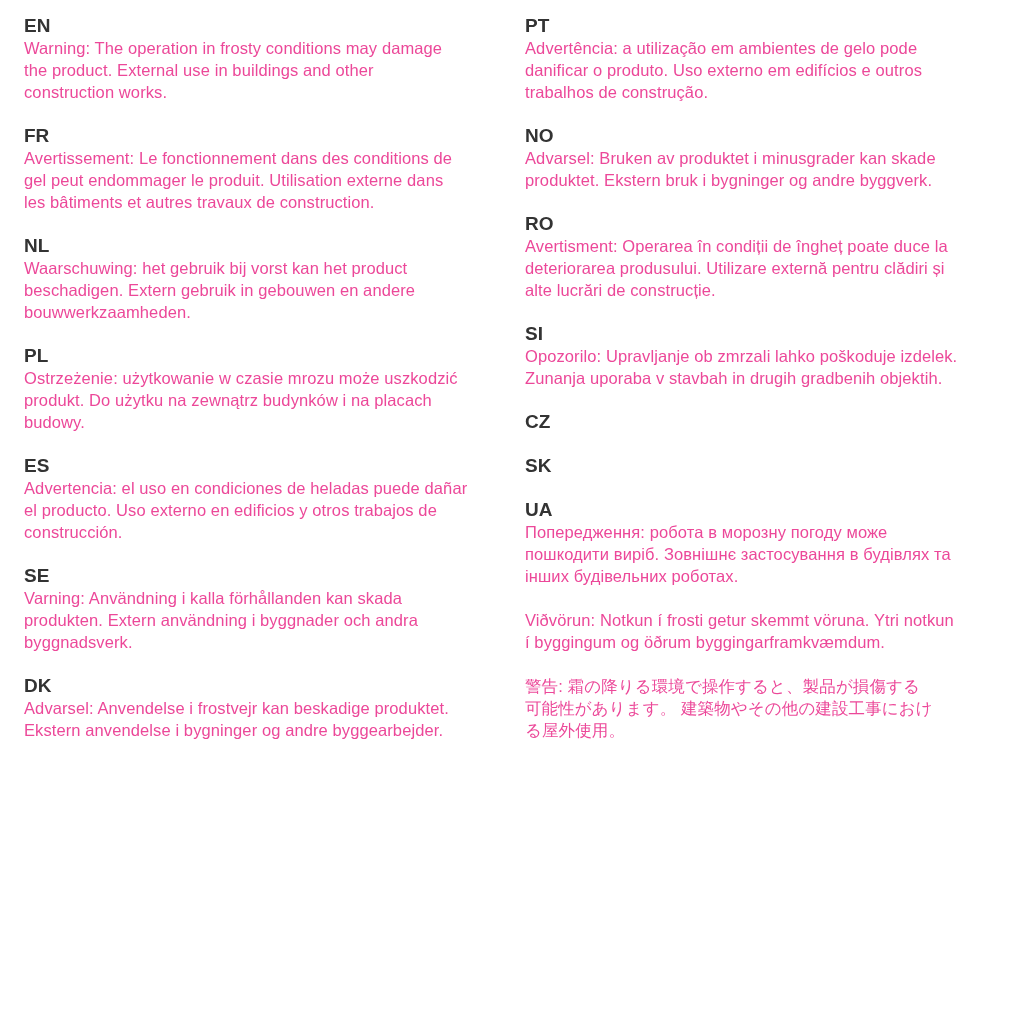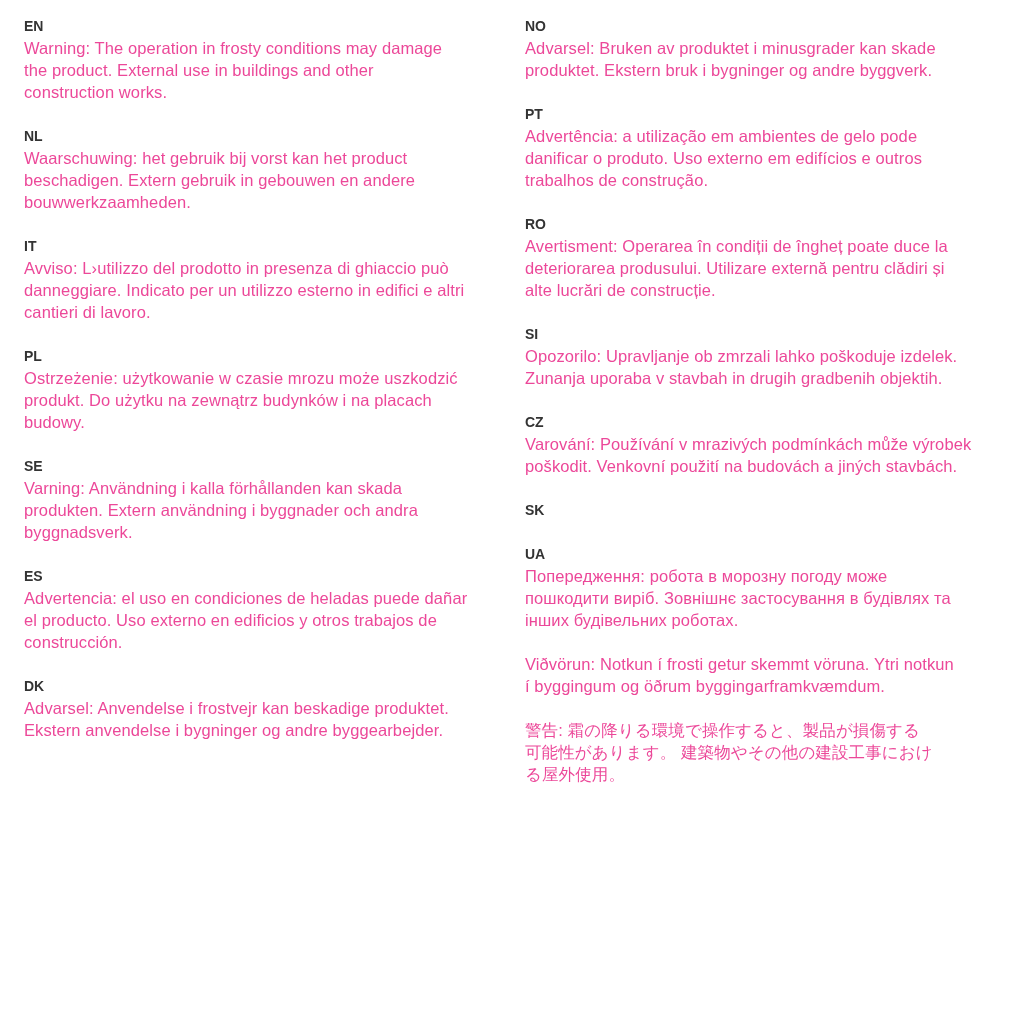--- a/index.html
+++ b/index.html
@@ -22,21 +22,21 @@
     box-sizing: border-box;
   }
   .column {
     min-width: 0;
   }
   .section {
     margin: 0 0 22px 0;
   }
   .lang-code {
     font-weight: 700;
-    font-size: 14px;
+    font-size: 19px;
     line-height: 22px;
     color: #333333;
     white-space: pre;
   }
   .warning-text {
     font-size: 16.5px;
     line-height: 22px;
     color: #ec4899;
     white-space: pre;
     letter-spacing: 0.1px;
@@ -48,83 +48,81 @@
 <div class="page">
 
   <div class="column">
     <div class="section">
       <div class="lang-code">EN</div>
       <div class="warning-text">Warning: The operation in frosty conditions may damage
 the product. External use in buildings and other
 construction works.</div>
     </div>
     <div class="section">
+      <div class="lang-code">FR</div>
+      <div class="warning-text">Avertissement: Le fonctionnement dans des conditions de
+gel peut endommager le produit. Utilisation externe dans
+les bâtiments et autres travaux de construction.</div>
+    </div>
+    <div class="section">
       <div class="lang-code">NL</div>
       <div class="warning-text">Waarschuwing: het gebruik bij vorst kan het product
 beschadigen. Extern gebruik in gebouwen en andere
 bouwwerkzaamheden.</div>
-    </div>
-    <div class="section">
-      <div class="lang-code">IT</div>
-      <div class="warning-text">Avviso: L›utilizzo del prodotto in presenza di ghiaccio può
-danneggiare. Indicato per un utilizzo esterno in edifici e altri
-cantieri di lavoro.</div>
     </div>
     <div class="section">
       <div class="lang-code">PL</div>
       <div class="warning-text">Ostrzeżenie: użytkowanie w czasie mrozu może uszkodzić
 produkt. Do użytku na zewnątrz budynków i na placach
 budowy.</div>
     </div>
     <div class="section">
+      <div class="lang-code">ES</div>
+      <div class="warning-text">Advertencia: el uso en condiciones de heladas puede dañar
+el producto. Uso externo en edificios y otros trabajos de
+construcción.</div>
+    </div>
+    <div class="section">
       <div class="lang-code">SE</div>
       <div class="warning-text">Varning: Användning i kalla förhållanden kan skada
 produkten. Extern användning i byggnader och andra
 byggnadsverk.</div>
-    </div>
-    <div class="section">
-      <div class="lang-code">ES</div>
-      <div class="warning-text">Advertencia: el uso en condiciones de heladas puede dañar
-el producto. Uso externo en edificios y otros trabajos de
-construcción.</div>
     </div>
     <div class="section">
       <div class="lang-code">DK</div>
       <div class="warning-text">Advarsel: Anvendelse i frostvejr kan beskadige produktet.
 Ekstern anvendelse i bygninger og andre byggearbejder.</div>
     </div>
   </div>
 
   <div class="column">
     <div class="section">
-      <div class="lang-code">NO</div>
-      <div class="warning-text">Advarsel: Bruken av produktet i minusgrader kan skade
-produktet. Ekstern bruk i bygninger og andre byggverk.</div>
-    </div>
-    <div class="section">
       <div class="lang-code">PT</div>
       <div class="warning-text">Advertência: a utilização em ambientes de gelo pode
 danificar o produto. Uso externo em edifícios e outros
 trabalhos de construção.</div>
+    </div>
+    <div class="section">
+      <div class="lang-code">NO</div>
+      <div class="warning-text">Advarsel: Bruken av produktet i minusgrader kan skade
+produktet. Ekstern bruk i bygninger og andre byggverk.</div>
     </div>
     <div class="section">
       <div class="lang-code">RO</div>
       <div class="warning-text">Avertisment: Operarea în condiții de îngheț poate duce la
 deteriorarea produsului. Utilizare externă pentru clădiri și
 alte lucrări de construcție.</div>
     </div>
     <div class="section">
       <div class="lang-code">SI</div>
       <div class="warning-text">Opozorilo: Upravljanje ob zmrzali lahko poškoduje izdelek.
 Zunanja uporaba v stavbah in drugih gradbenih objektih.</div>
     </div>
     <div class="section">
       <div class="lang-code">CZ</div>
-      <div class="warning-text">Varování: Používání v mrazivých podmínkách může výrobek
-poškodit. Venkovní použití na budovách a jiných stavbách.</div>
     </div>
     <div class="section">
       <div class="lang-code">SK</div>
     </div>
     <div class="section">
       <div class="lang-code">UA</div>
       <div class="warning-text">Попередження: робота в морозну погоду може
 пошкодити виріб. Зовнішнє застосування в будівлях та
 інших будівельних роботах.</div>
     </div>

